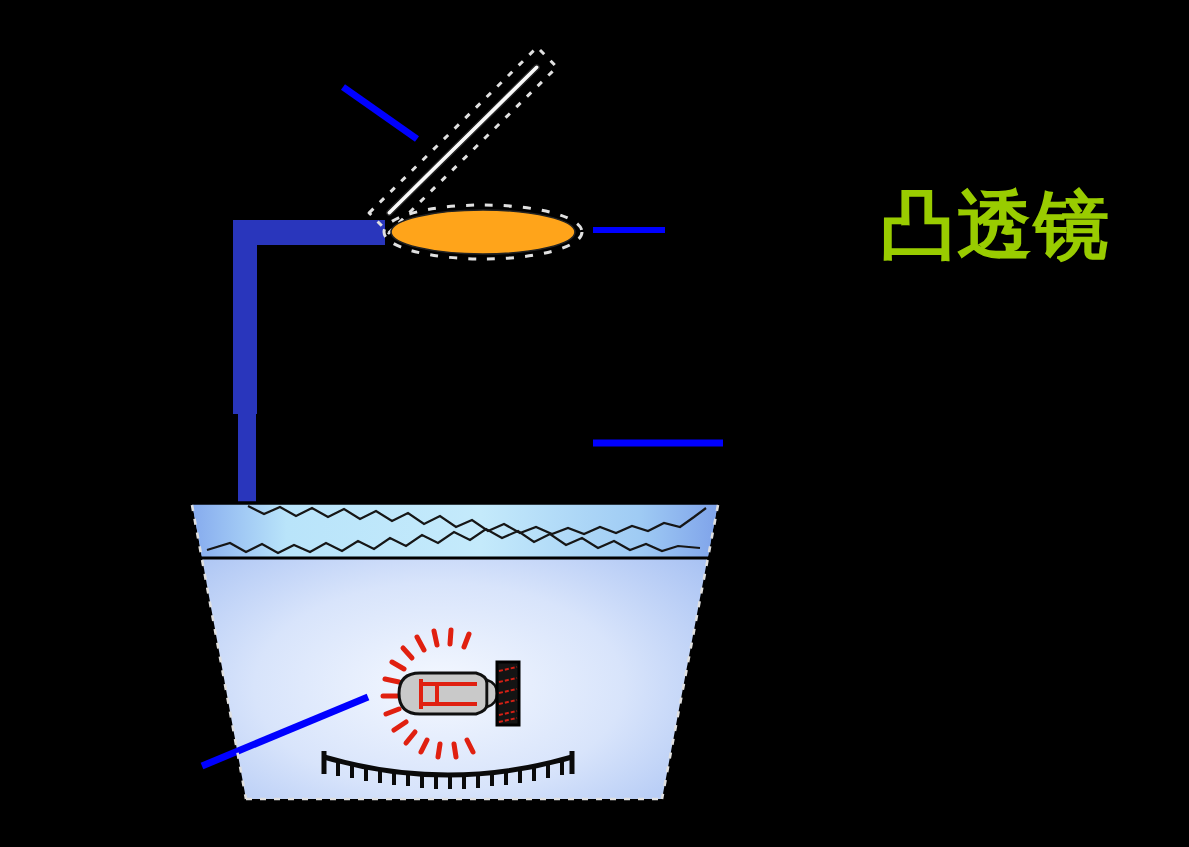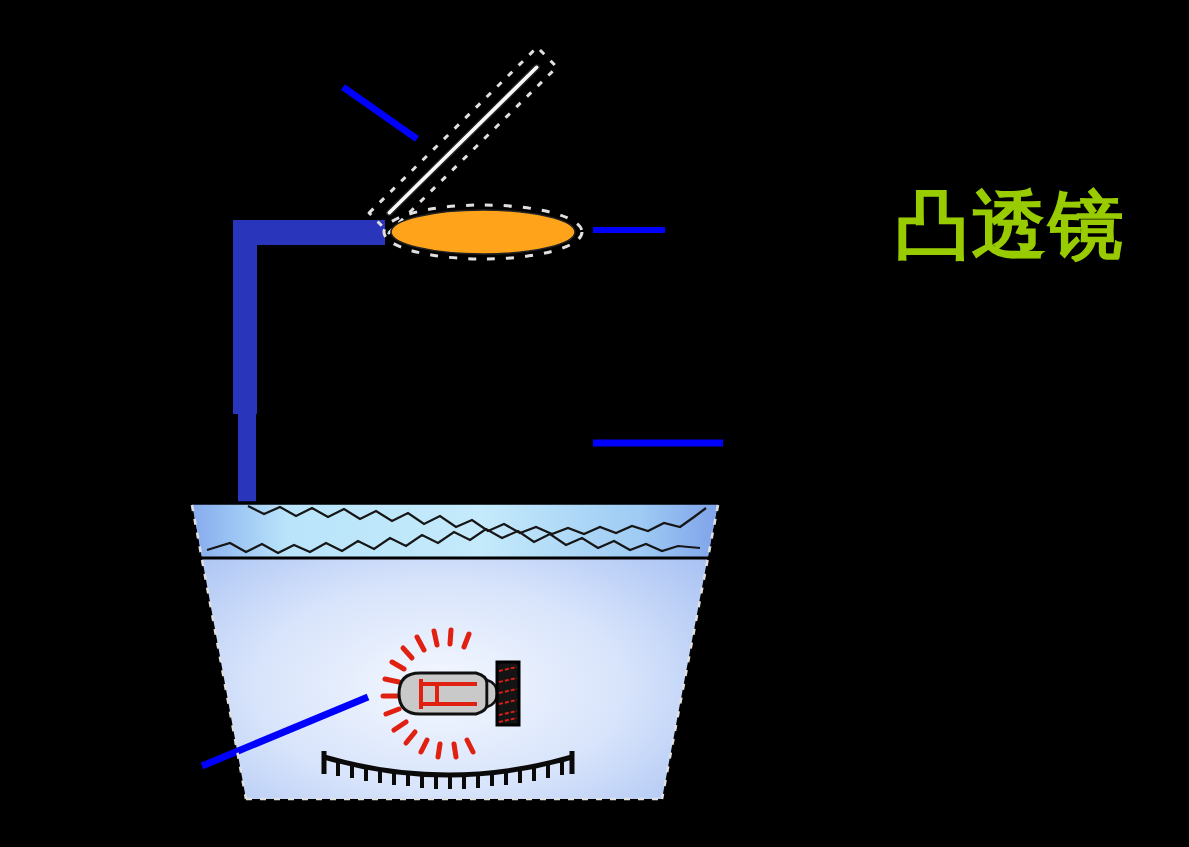--- a/index.html
+++ b/index.html
@@ -14,21 +14,20 @@
   .lens-label{
     position:absolute;
     left:880px;top:188px;
     width:260px;
     font-size:75px;
     font-weight:bold;
     letter-spacing:2px;
     color:var(--label-green,#99CC00);
     line-height:1.0;
     white-space:nowrap;
-    text-align:center;
   }
 </style>
 </head>
 <body>
 
 <div class="stage">
 
   <svg class="scene-svg" width="1189" height="847" viewBox="0 0 1189 847">
 
     <defs>

